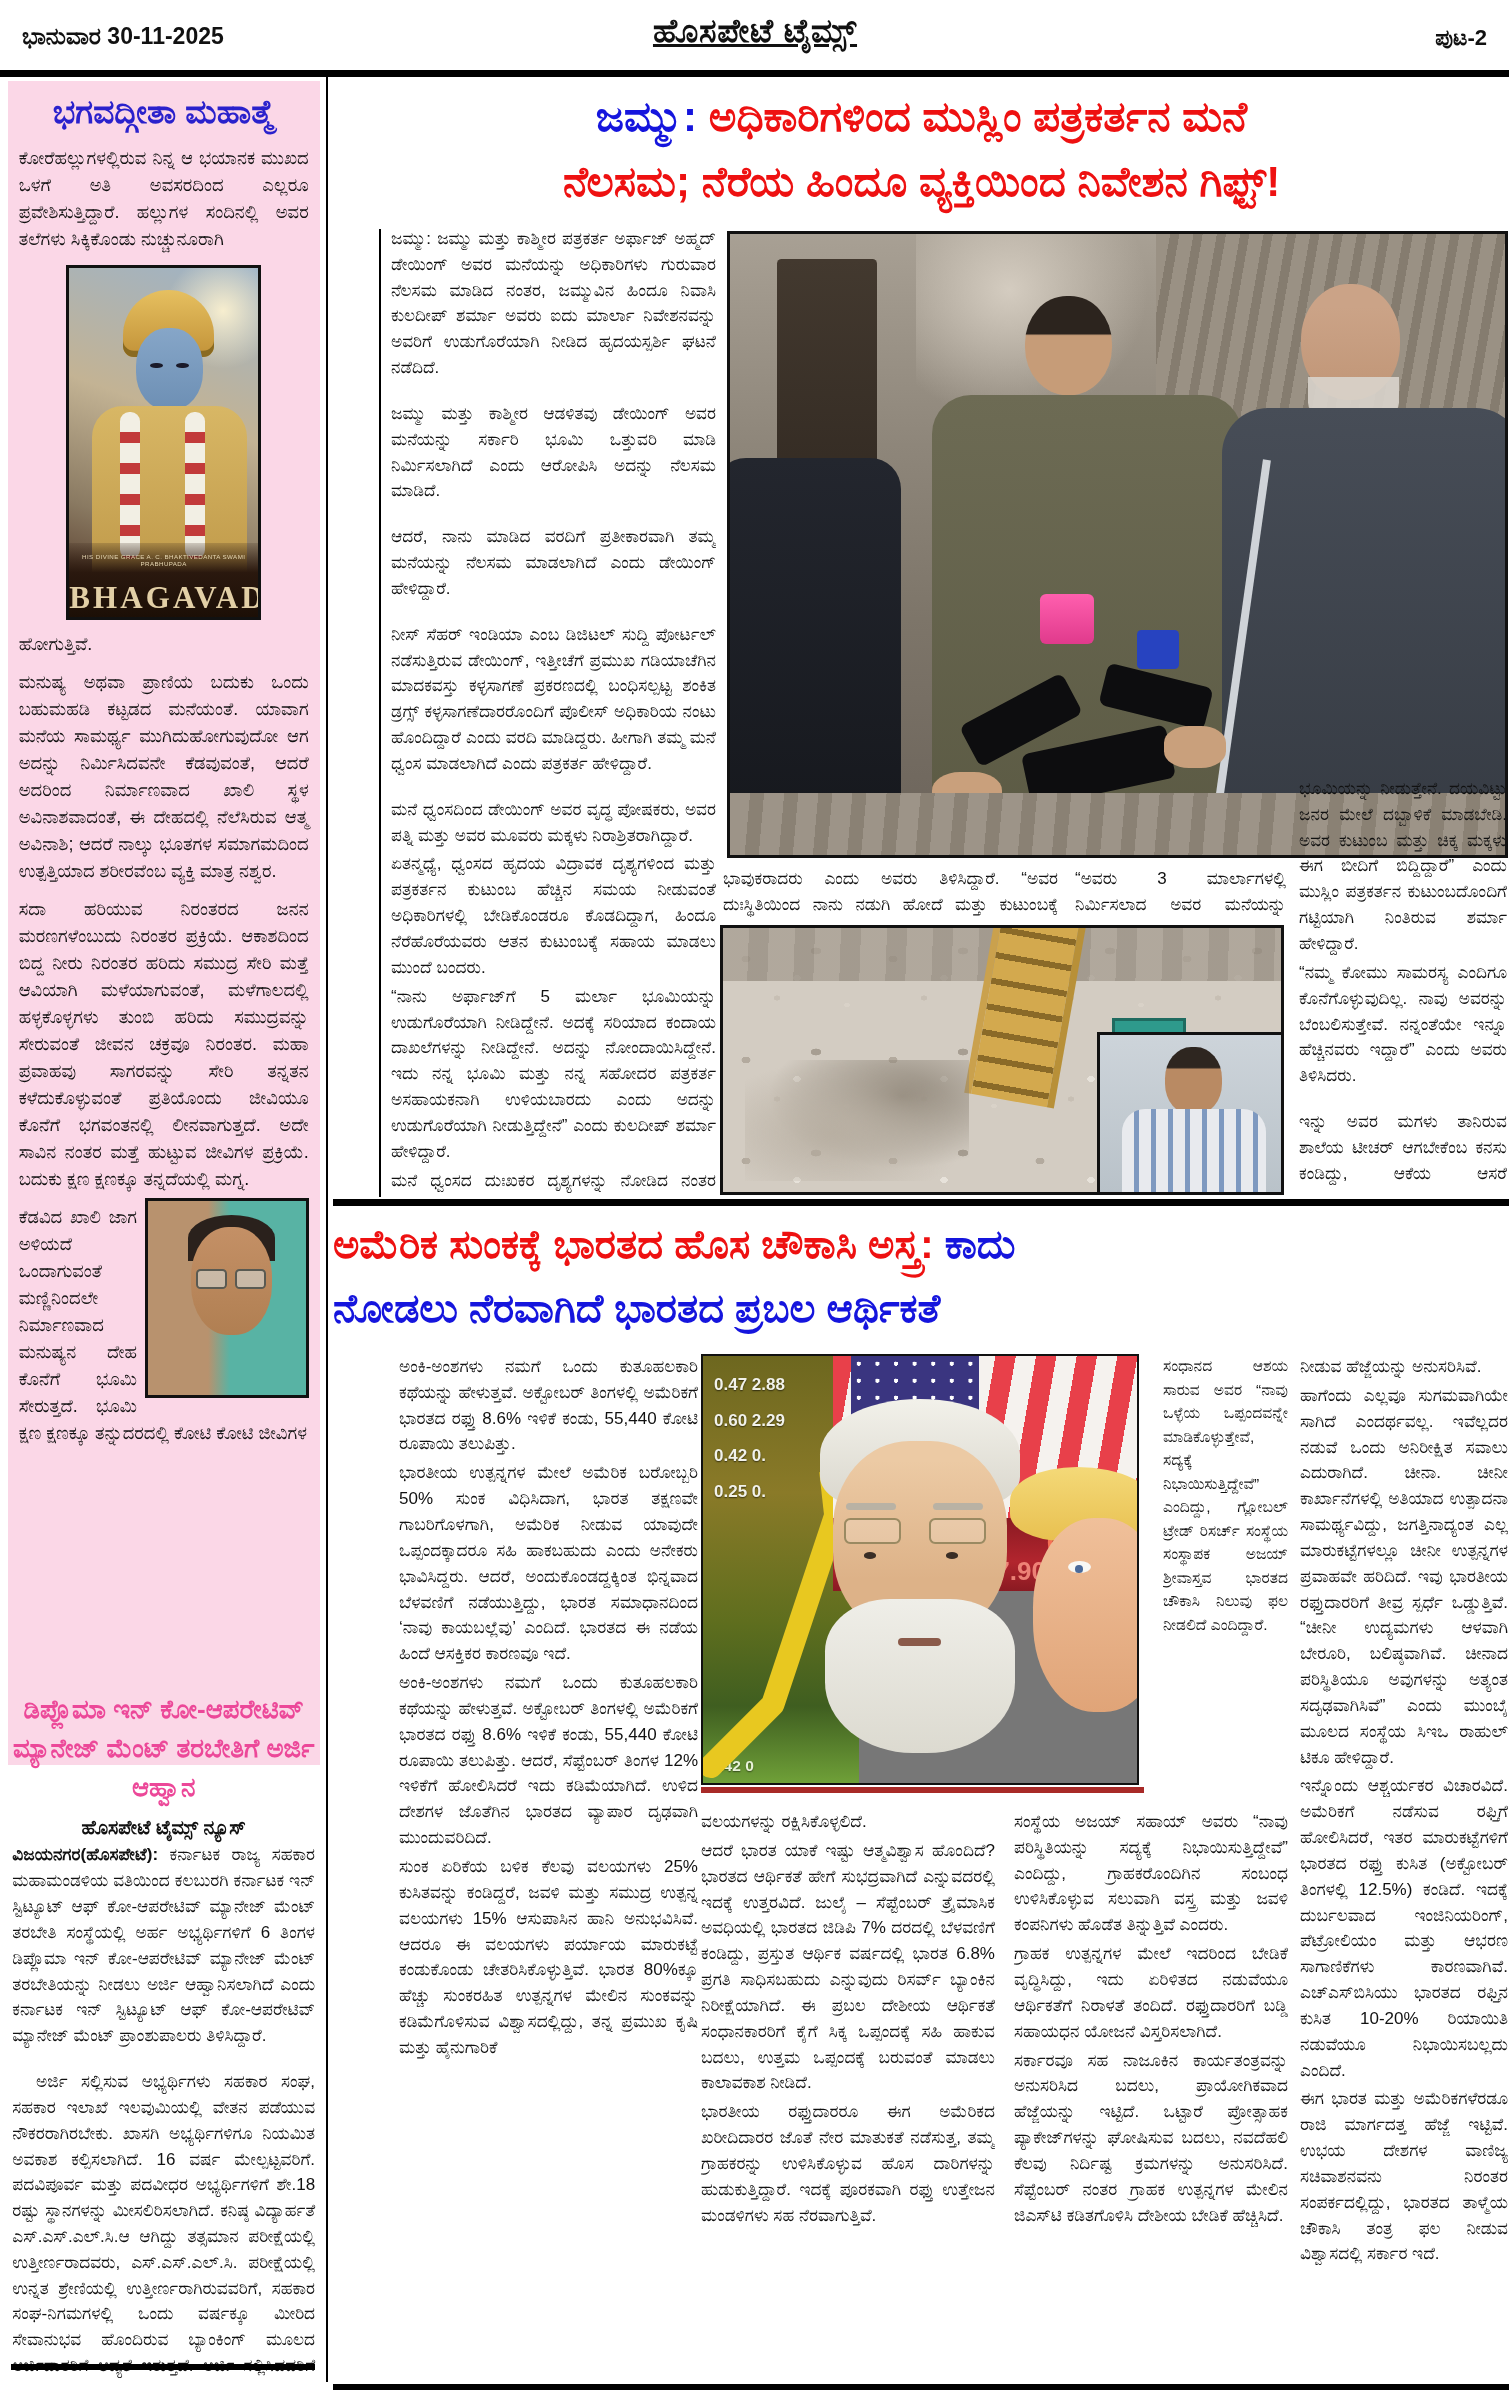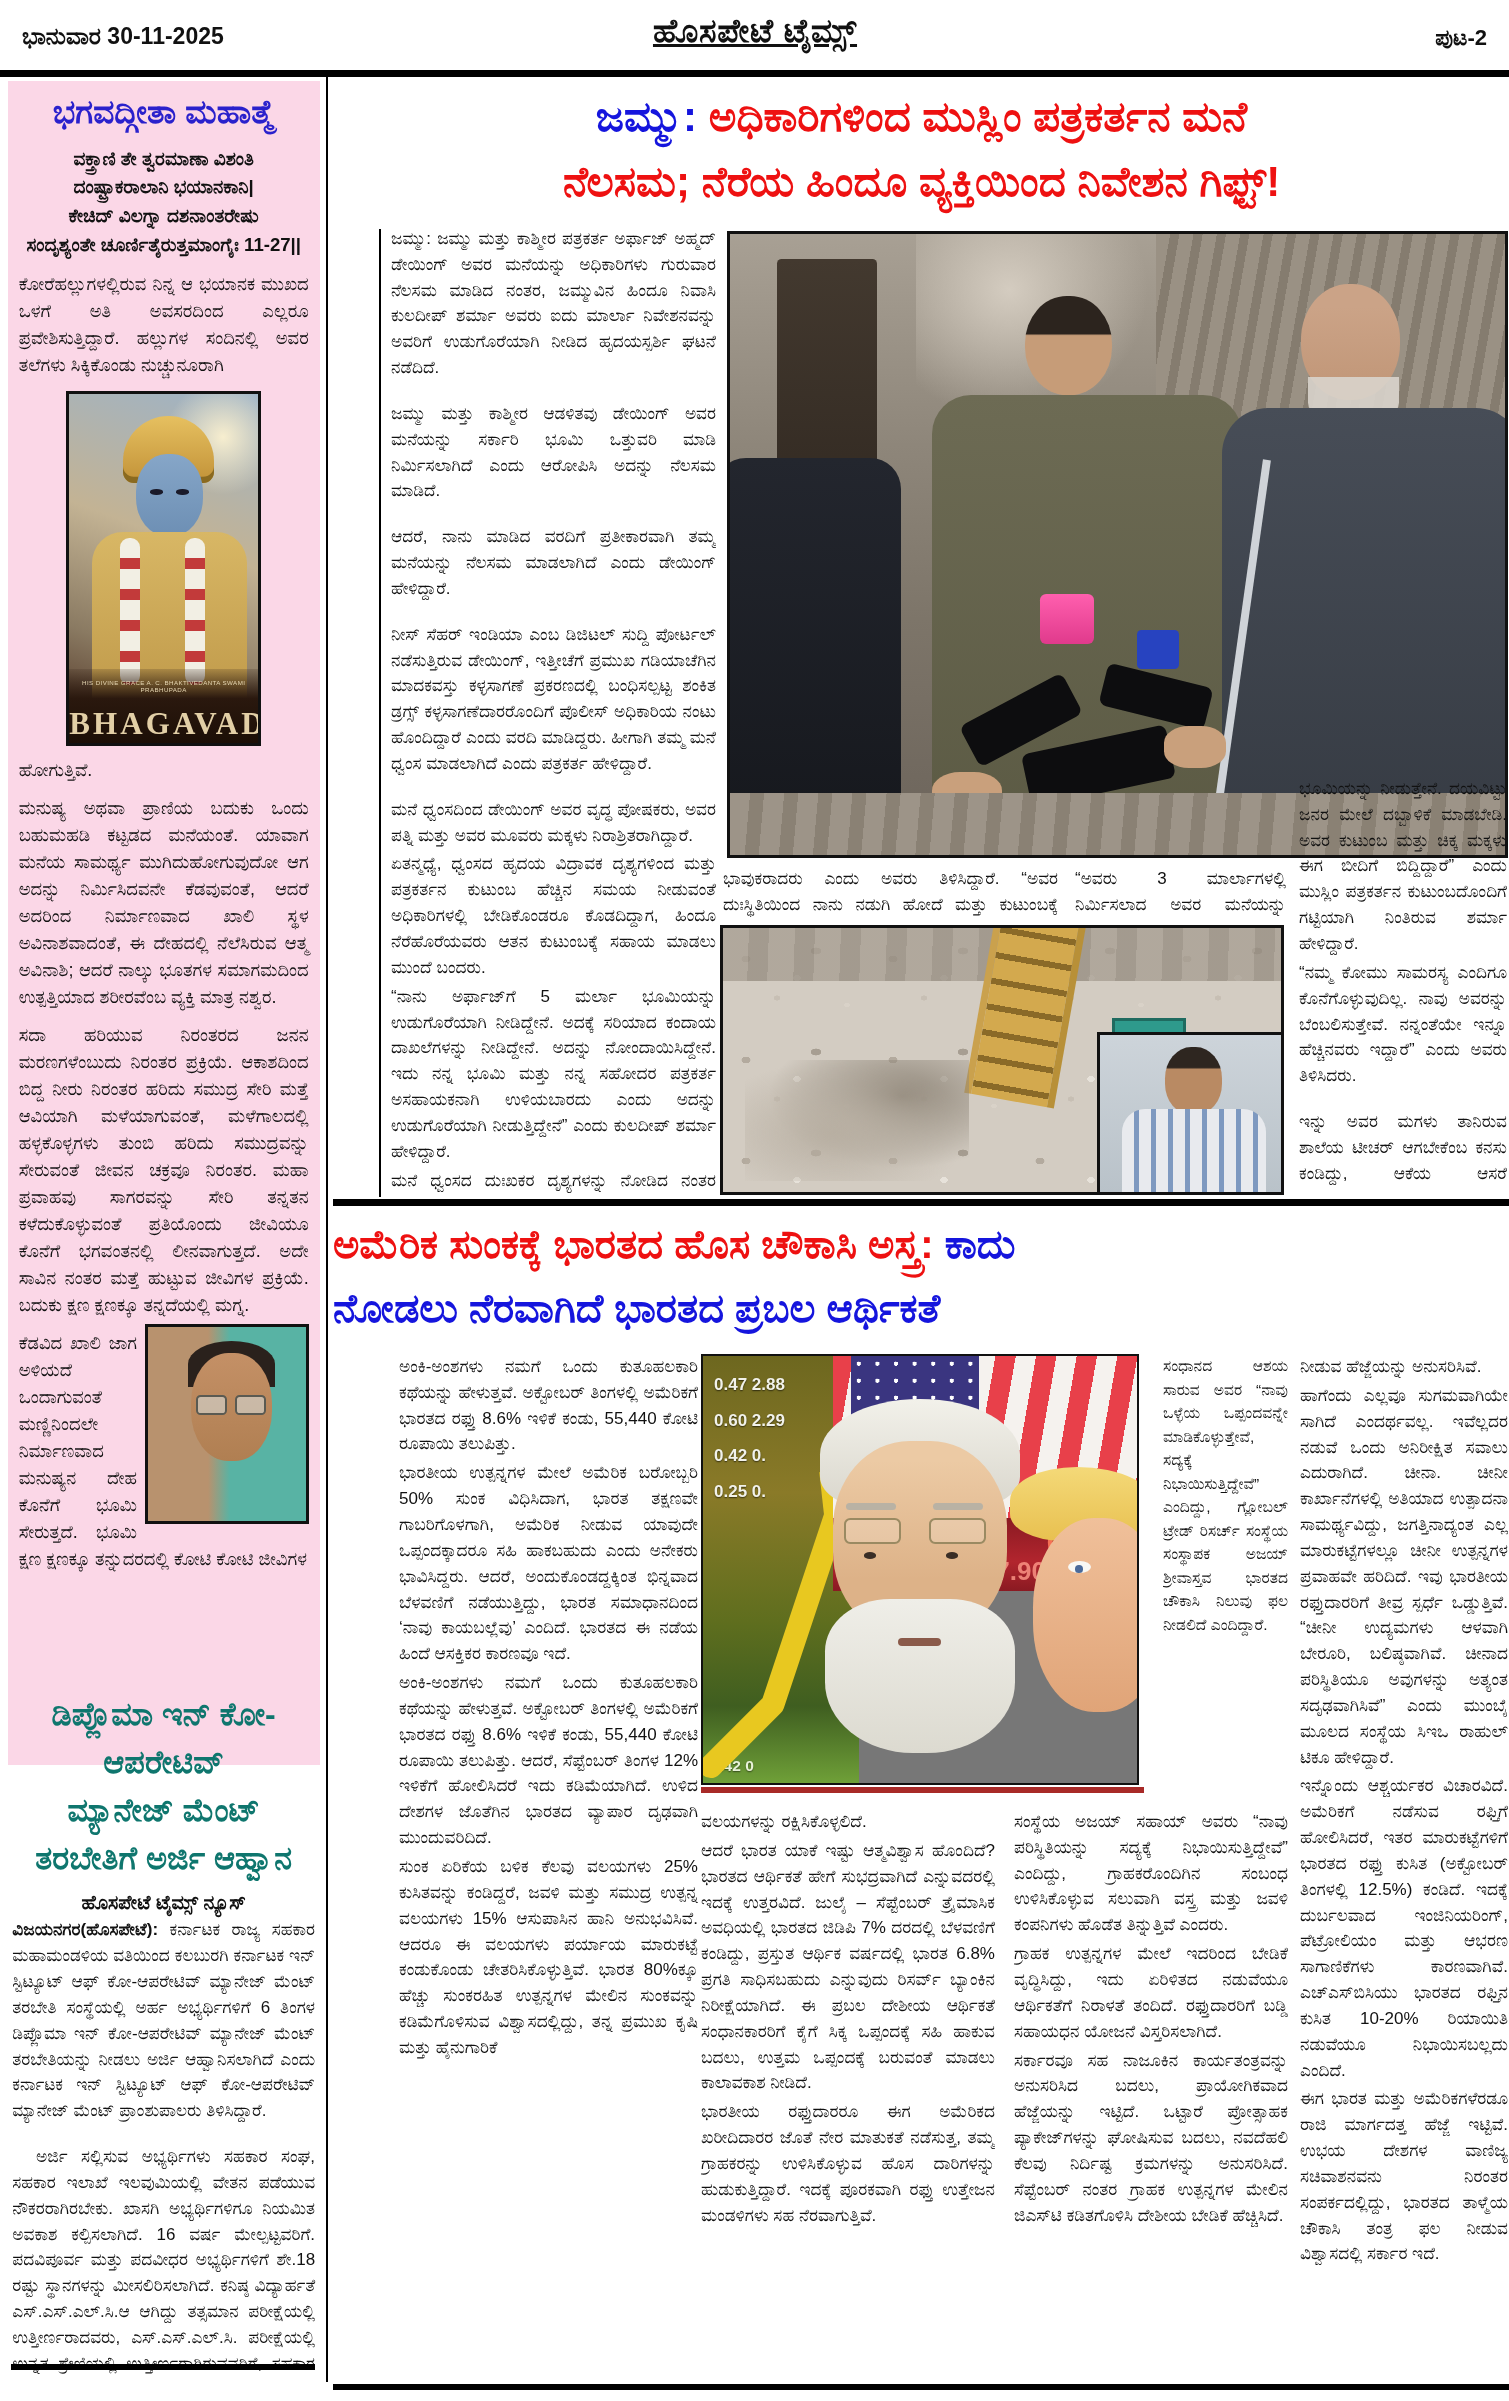--- a/index.html
+++ b/index.html
@@ -41,21 +41,21 @@
   .gita-wrap{overflow:hidden;}
   .auth-photo{float:right;width:164px;height:200px;border:3.1px solid #111;margin:4.6px 0 4.6px 7.7px;position:relative;
               background:linear-gradient(90deg,#b8926e 0%,#b8926e 38%,#58b3a4 52%,#58b3a4 100%);overflow:hidden;}
   .a-hair{position:absolute;left:40px;top:14px;width:87px;height:46px;border-radius:50% 50% 0 0;background:#2a211c;}
   .a-face{position:absolute;left:43px;top:26px;width:81px;height:108px;border-radius:46%;
           background:linear-gradient(180deg,#c49066,#b07f52);}
   .a-glass{position:absolute;top:68px;width:31px;height:20px;border:2.3px solid #5a5a52;border-radius:4.6px;
            background:rgba(215,225,228,.55);}
   
   .dipl{position:absolute;left:7.7px;top:1690px;width:312px;height:689px;overflow:hidden;padding:0 4.6px;}
-  .dipl-h{color:#0f766e;font-size:32px;font-weight:bold;text-align:center;line-height:1.5;}
+  .dipl-h{color:#ec4899;font-size:26px;font-weight:bold;text-align:center;line-height:1.5;}
   .dipl-by{font-size:19.4px;font-weight:bold;text-align:center;margin:9.3px 0 3.1px 0;}
   .dipl p{font-size:17px;text-align:justify;line-height:1.45;margin:0 0 1.5px 0;}
   .dipl p + p{text-indent:1.4em;}
   .dipl-lead{font-weight:bold;}
   .dipl-rule{position:absolute;left:11px;top:2364px;width:304px;height:6.2px;background:#000;}
   
   .a1-head{position:absolute;left:333px;top:84px;width:1177px;text-align:center;font-weight:bold;
            font-size:42px;line-height:1.55;}
   .blue{color:#1515dd;} .red{color:#ee1111;}
   .a1-colrule{position:absolute;left:379px;top:229px;width:2.3px;height:968px;background:#000;}
@@ -177,26 +177,20 @@
 <div class="page">
 
   <div class="hdr-date">ಭಾನುವಾರ 30-11-2025</div>
   <div class="hdr-mast">ಹೊಸಪೇಟೆ ಟೈಮ್ಸ್</div>
   <div class="hdr-page">ಪುಟ-2</div>
   <div class="hdr-rule"></div>
   <div class="vdivider"></div>
 
   <div class="pink">
     <div class="gita-title">ಭಗವದ್ಗೀತಾ ಮಹಾತ್ಮೆ</div>
-    <div class="verse">
-      <div>ವಕ್ತ್ರಾಣಿ ತೇ ತ್ವರಮಾಣಾ ವಿಶಂತಿ</div>
-      <div>ದಂಷ್ಟ್ರಾಕರಾಲಾನಿ ಭಯಾನಕಾನಿ|</div>
-      <div>ಕೇಚಿದ್ ವಿಲಗ್ನಾ ದಶನಾಂತರೇಷು</div>
-      <div>ಸಂದೃಶ್ಯಂತೇ ಚೂರ್ಣಿತೈರುತ್ತಮಾಂಗೈಃ 11-27||</div>
-    </div>
     <div class="gita-p">ಕೋರೆಹಲ್ಲುಗಳಲ್ಲಿರುವ ನಿನ್ನ ಆ ಭಯಾನಕ ಮುಖದ ಒಳಗೆ ಅತಿ ಅವಸರದಿಂದ ಎಲ್ಲರೂ ಪ್ರವೇಶಿಸುತ್ತಿದ್ದಾರೆ. ಹಲ್ಲುಗಳ ಸಂದಿನಲ್ಲಿ ಅವರ ತಲೆಗಳು ಸಿಕ್ಕಿಕೊಂಡು ನುಚ್ಚುನೂರಾಗಿ</div>
 
     <div class="krishna">
       <div class="k-glow"></div>
       <div class="k-crown"></div>
       <div class="k-face"></div>
       <div class="k-eye" style="left:81px;"></div>
       <div class="k-eye" style="left:107px;"></div>
       <div class="k-torso"></div>
       <div class="k-garl" style="left:51px;"></div>

